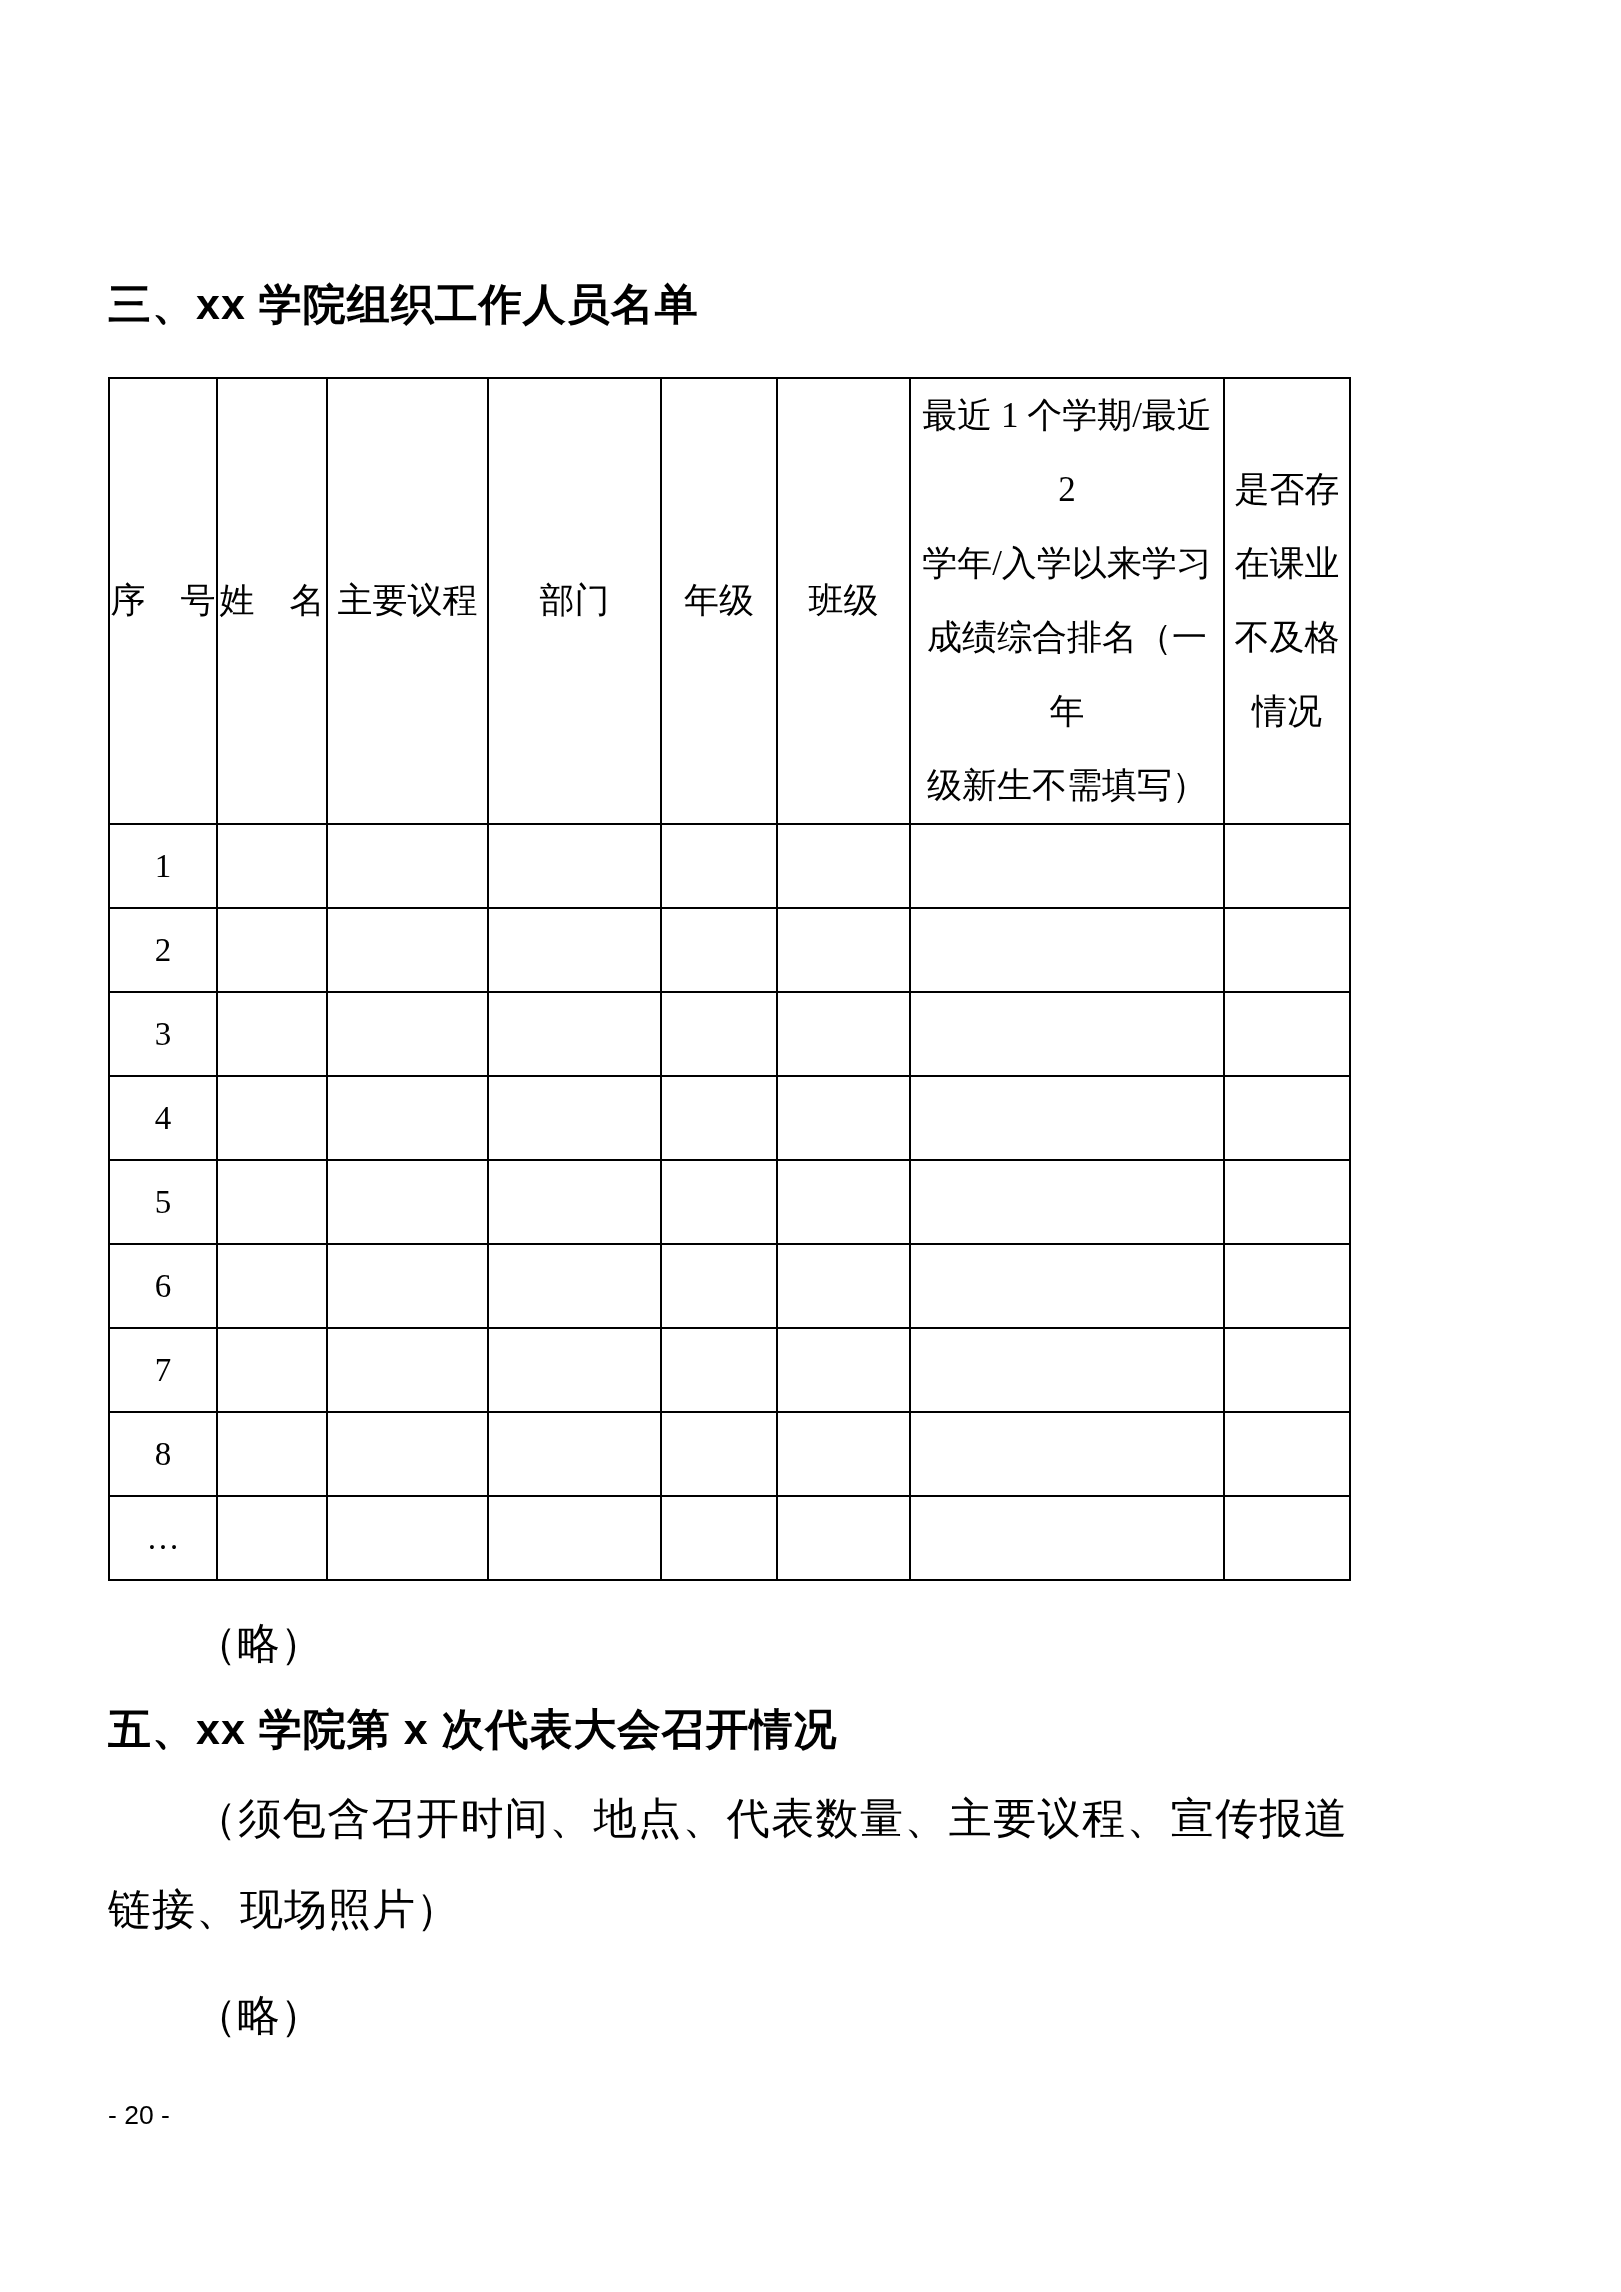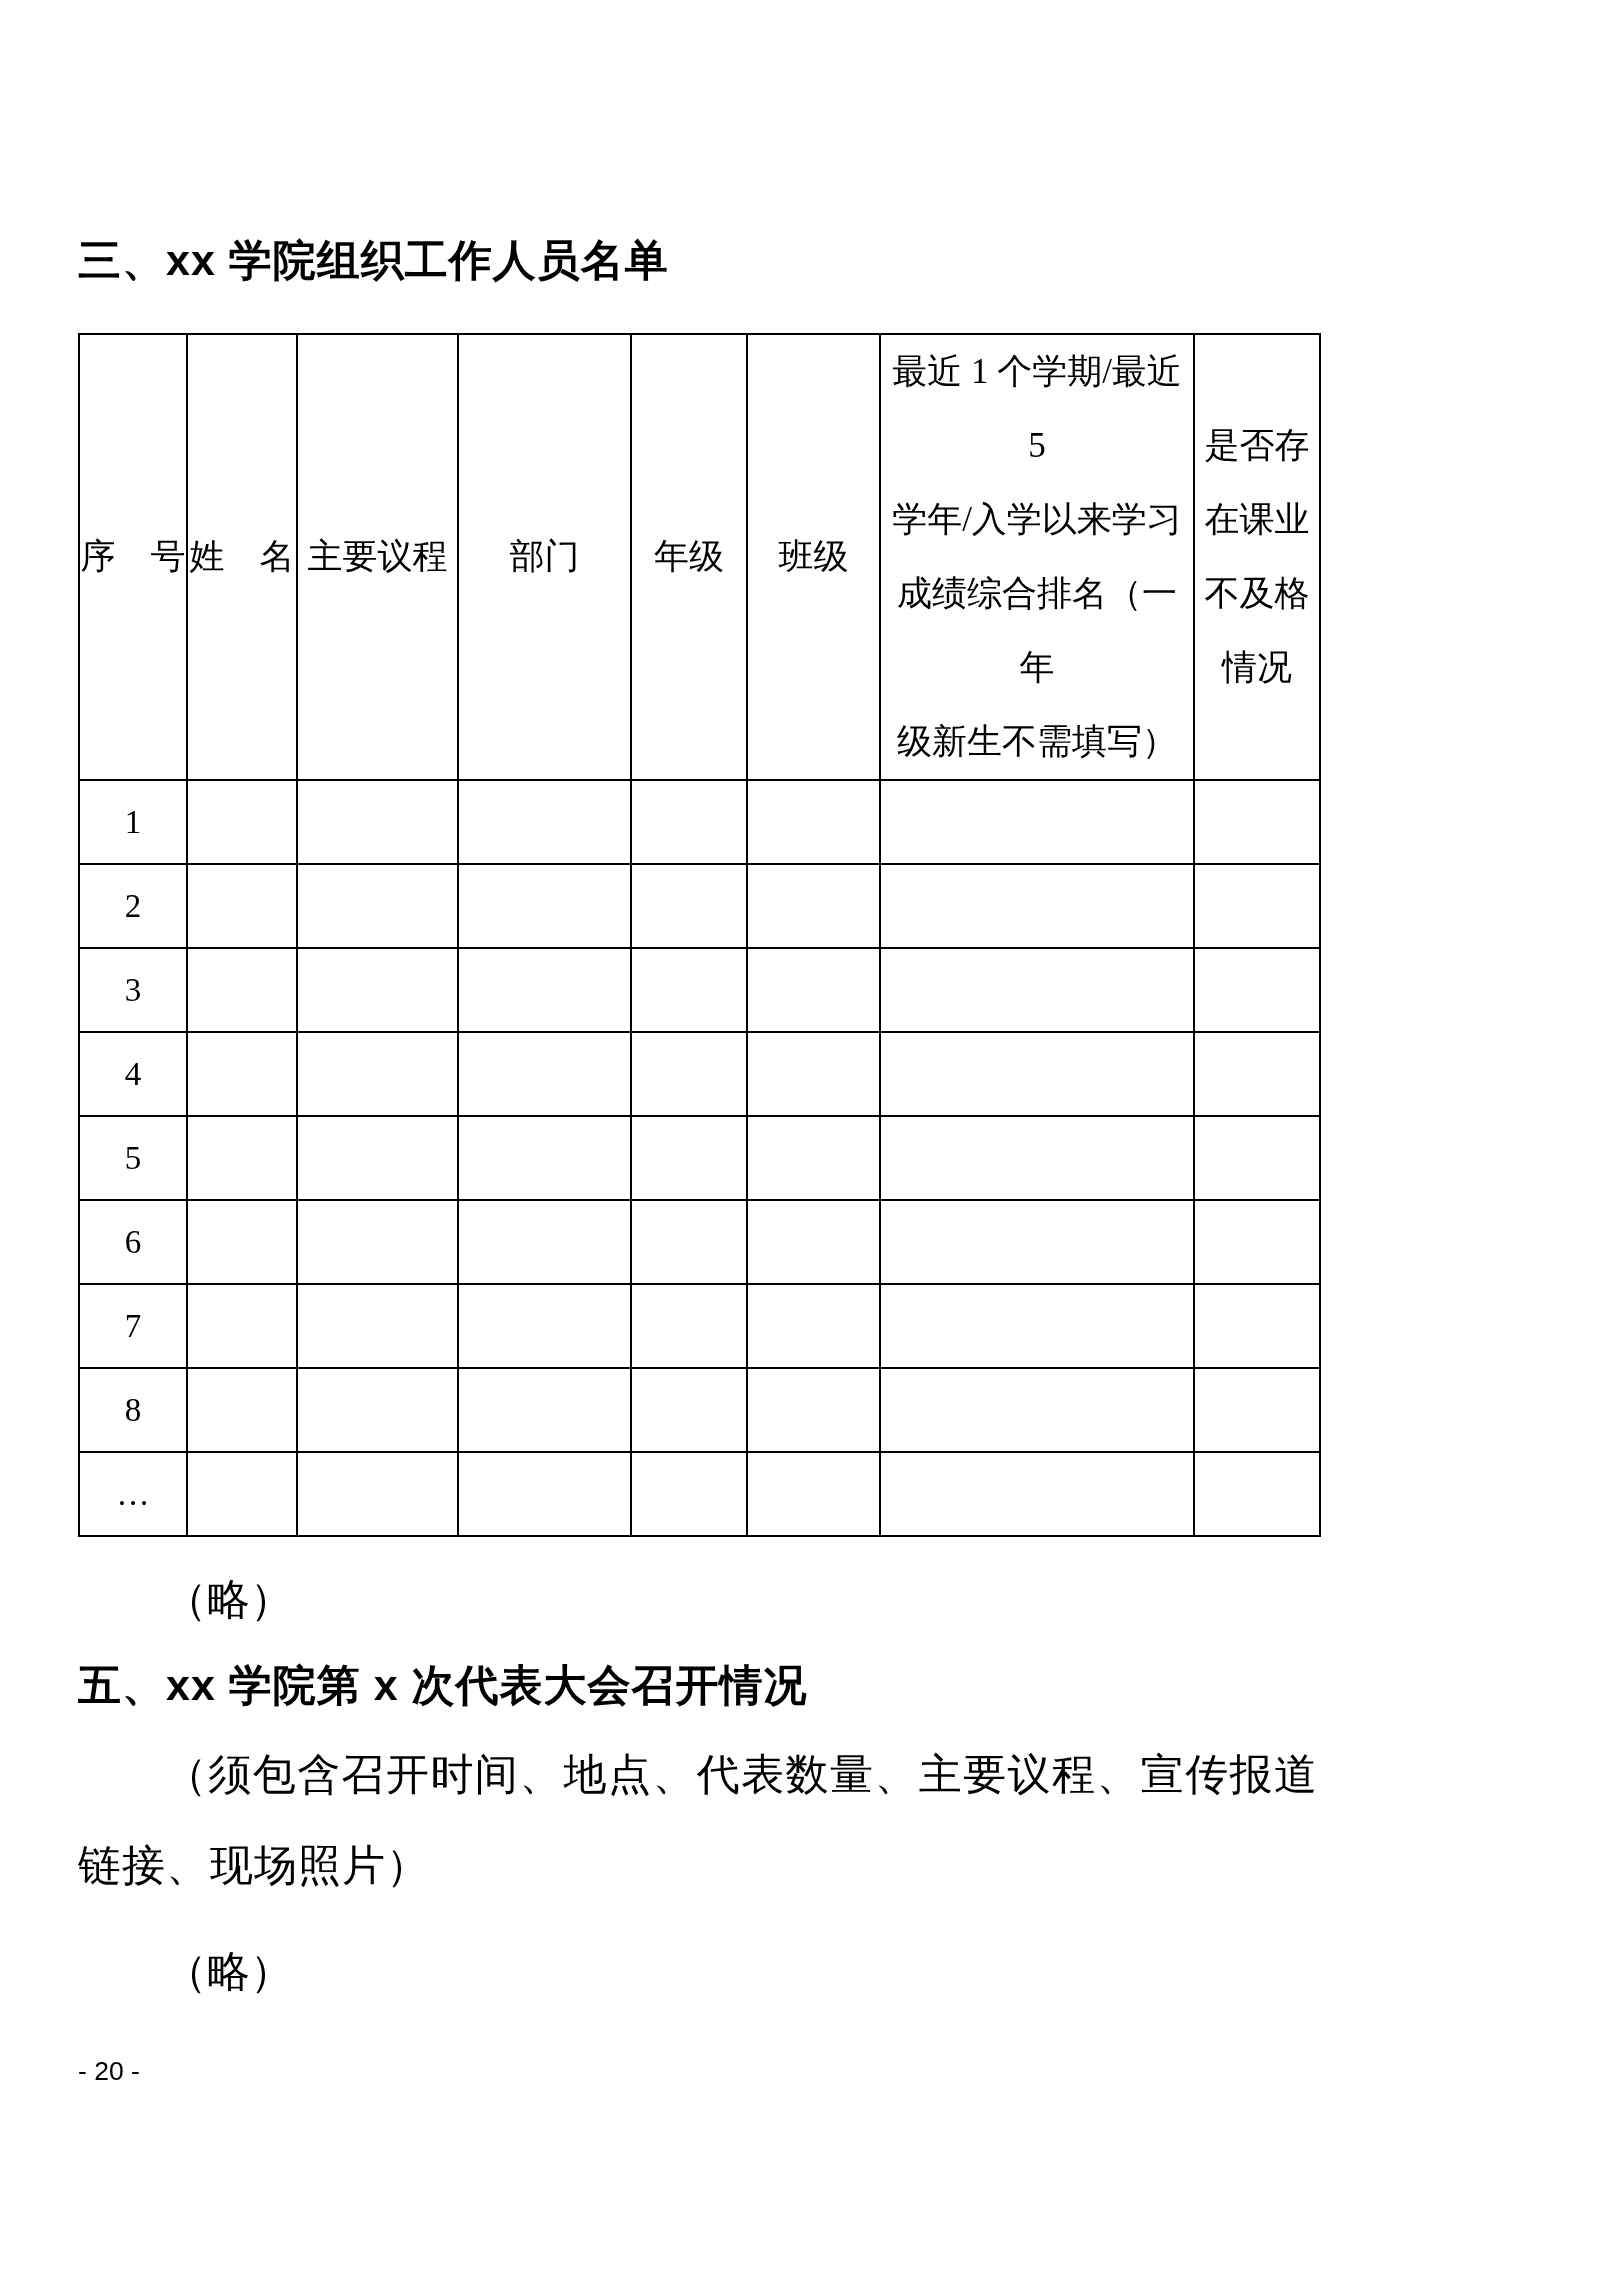--- a/index.html
+++ b/index.html
@@ -6,22 +6,23 @@
   .page {
     position:relative;
     width:1621px;
     height:2293px;
     background:#ffffff;
     color:#000000;
     font-family:"Liberation Serif", serif;
     overflow:hidden;
   }
   .content {
-    padding:235px 191px 0 78px;
+    padding:235px 191px 0 108px;
     width:1240px;
+    margin-top:44px;
   }
   .sec-title {
     margin:0;
     font-family:"Liberation Sans", sans-serif;
     font-weight:700;
     font-size:43px;
     line-height:51px;
     letter-spacing:1px;
     white-space:pre-line;
   }
@@ -94,21 +95,21 @@
           <col style="width:126px">
       </colgroup>
       <thead>
         <tr>
           <th>序　号</th>
           <th>姓　名</th>
           <th>主要议程</th>
           <th>部门</th>
           <th>年级</th>
           <th>班级</th>
-          <th>最近 1 个学期/最近 5
+          <th>最近 1 个学期/最近 2
 学年/入学以来学习
 成绩综合排名（一年
 级新生不需填写）</th>
           <th>是否存
 在课业
 不及格
 情况</th>
         </tr>
       </thead>
       <tbody>

